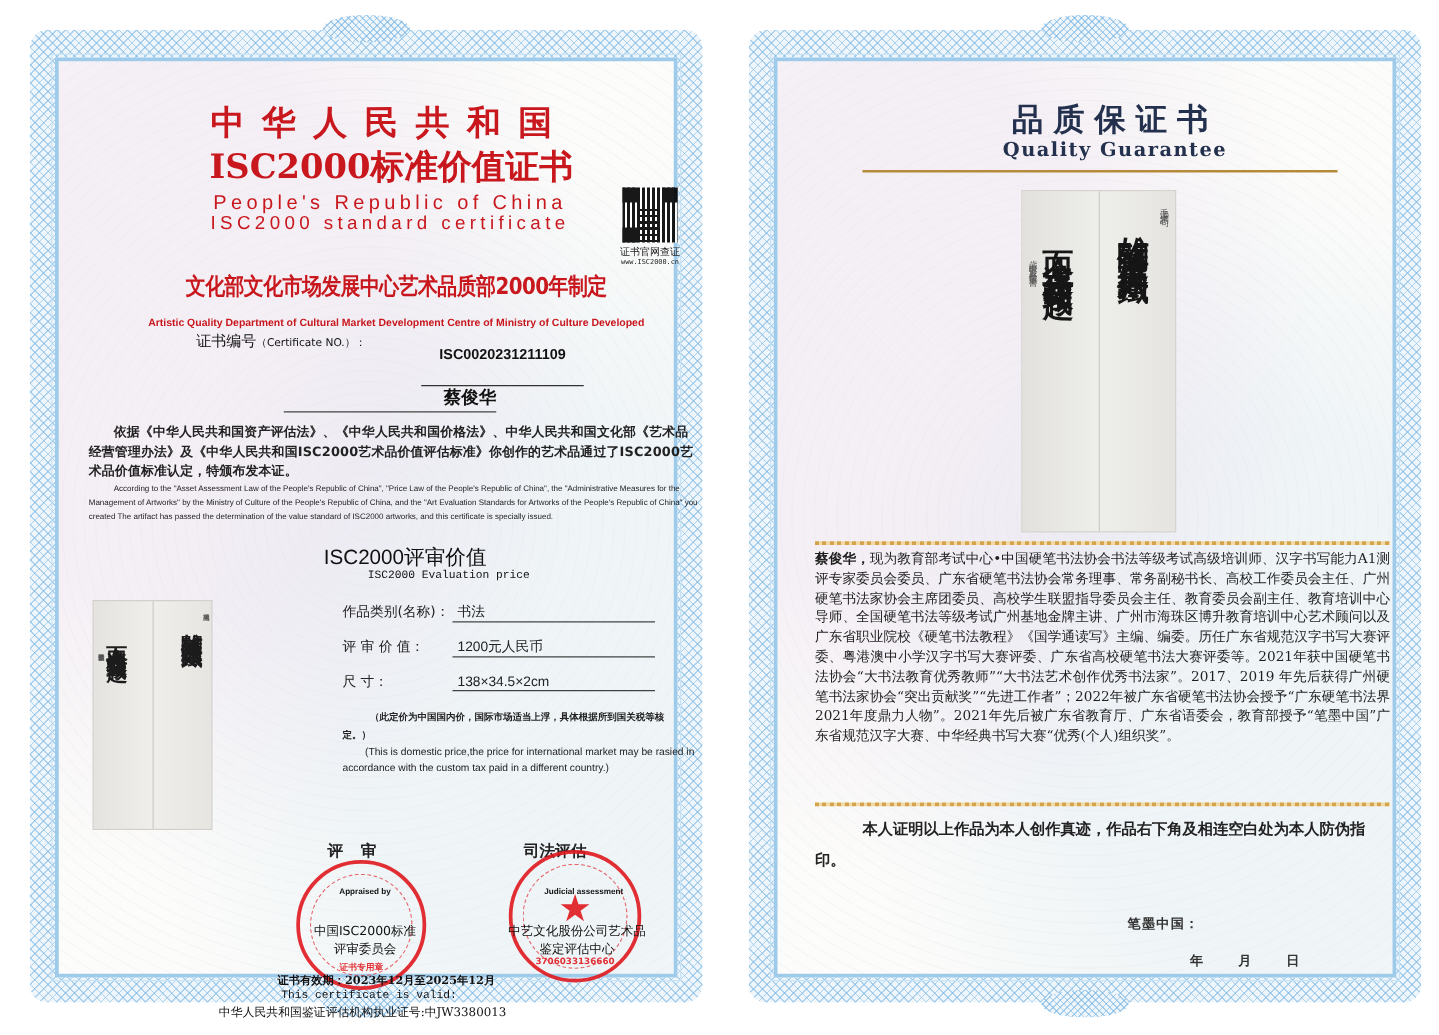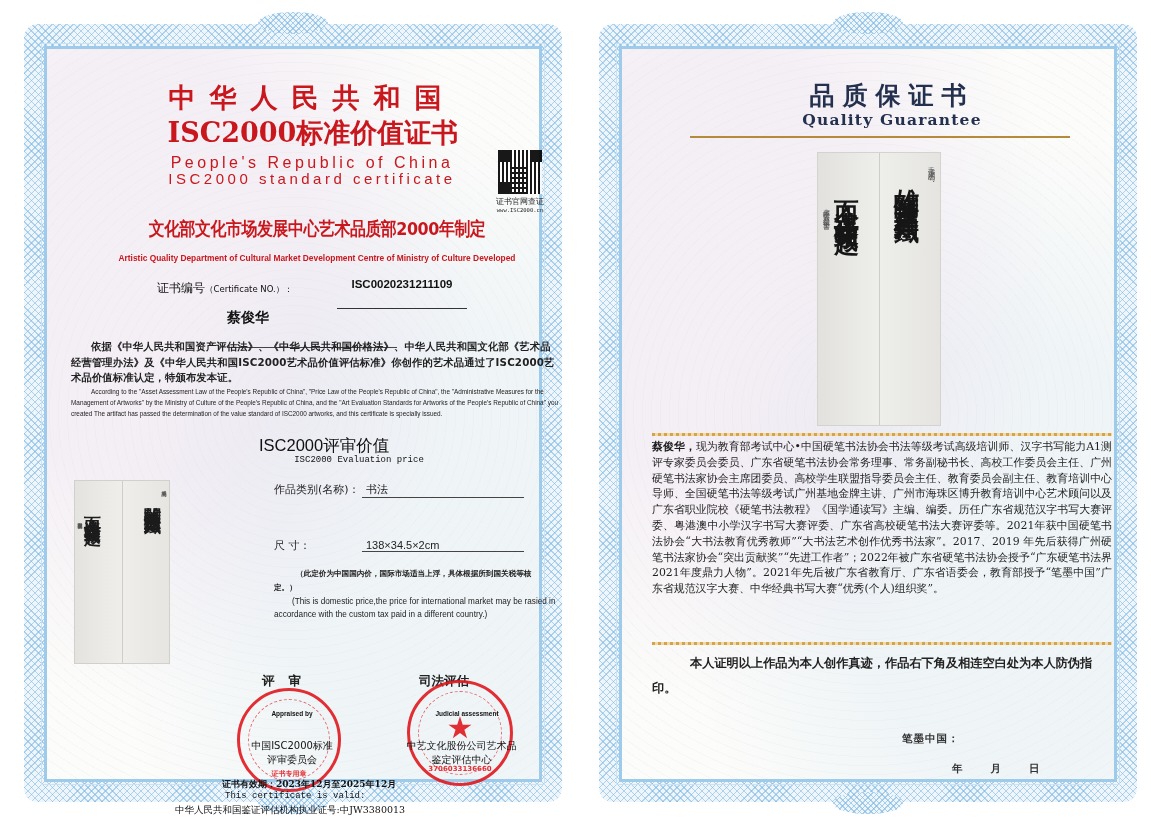--- a/index.html
+++ b/index.html
@@ -52,24 +52,24 @@
       linear-gradient(#000,#000) 32px 0/12px 12px no-repeat,
       linear-gradient(#000,#000) 0 32px/12px 12px no-repeat,
       repeating-linear-gradient(90deg, #000 0 2px, #fff 2px 4px),
       #fff; opacity: 0.9; }
     .l-qr::after { content: ""; position: absolute; inset: 14px 14px 0 14px; background: repeating-linear-gradient(0deg,#000 0 2px,#fff 2px 5px); mix-blend-mode: multiply; }
     .l-qr-label { left: 442px; top: 147px; width: 62px; text-align: center; font-size: 8px; color: #222; }
     .l-qr-url { left: 440px; top: 158px; width: 66px; text-align: center; font-family: "DejaVu Sans Mono", monospace; font-size: 5.5px; color: #222; }
     .l-dept-cn { left: 50px; top: 167px; width: 440px; text-align: center; font-weight: bold; font-size: 18.5px; color: #c8171d; transform: scaleX(0.86); transform-origin: center; letter-spacing: -0.5px; }
     .l-dept-en { left: 30px; top: 204px; width: 480px; text-align: center; font-family: "Liberation Sans", sans-serif; font-weight: bold; font-size: 8.4px; color: #c8171d; }
 
-    .l-certno-label { left: 110px; top: 231px; font-size: 12px; color: #111; }
+    .l-certno-label { left: 110px; top: 216px; font-size: 12px; color: #111; }
     .l-certno-label .small { font-size: 8.5px; }
     .l-certno-val { left: 290px; top: 229px; width: 130px; text-align: center; font-family: "Liberation Sans", sans-serif; font-weight: bold; font-size: 11.5px; color: #111; border-bottom: 1px solid #333; padding-bottom: 18px; }
-    .l-name { left: 180px; top: 260px; width: 170px; text-align: left; font-weight: bold; font-size: 14px; color: #111; border-bottom: 1px solid #444; padding-bottom: 20px; }
+    .l-name { left: 180px; top: 260px; width: 170px; text-align: right; font-weight: bold; font-size: 14px; color: #111; border-bottom: 1px solid #444; padding-bottom: 2px; }
 
     .l-para-cn { left: 24px; top: 290px; width: 490px; font-size: 10.3px; line-height: 15.5px; font-weight: bold; color: #222; text-indent: 20px; letter-spacing: 0.15px; }
     .l-para-en { left: 24px; top: 337px; width: 490px; font-family: "Liberation Sans", sans-serif; font-size: 6.4px; line-height: 11.2px; color: #222; text-indent: 20px; }
 
     .l-painting { left: 27px; top: 431px; width: 96px; height: 184px; background: linear-gradient(90deg,#e4e3df 0,#efeeea 50%,#e6e5e1 100%); border: 1px solid #d2d0cb; }
     .l-painting .seam { position: absolute; left: 50%; top: 0; bottom: 0; width: 1px; background: #cfcdc8; }
     .l-painting .col { position: absolute; writing-mode: vertical-rl; font-family: "DejaVu Serif", serif; font-weight: bold; color: #1c1c1c; letter-spacing: 2px; }
     .l-painting .col-r { right: 6px; top: 12px; font-size: 17px; line-height: 20px; }
     .l-painting .col-l { left: 8px; top: 22px; font-size: 17px; line-height: 20px; }
     .l-painting .insc { position: absolute; writing-mode: vertical-rl; font-size: 5px; color: #555; }
@@ -165,20 +165,23 @@
       <div class="col col-l">而今邁步從頭越</div>
       <div class="insc insc-l">歲次甲辰蔡俊華書</div>
     </div>
 
     <div class="abs l-eval-title">ISC2000评审价值</div>
     <div class="abs l-eval-sub">ISC2000 Evaluation price</div>
 
     <div class="abs l-field f1">
       <span class="lbl">作品类别(名称)：</span><span class="val">书法</span>
     </div>
+    <div class="abs l-field f2">
+      <span class="lbl">评 审 价 值：</span><span class="val">1200元人民币</span>
+    </div>
     <div class="abs l-field f3">
       <span class="lbl">尺          寸：</span><span class="val">138×34.5×2cm</span>
     </div>
 
     <div class="abs l-note-en">(This is domestic price,the price for international market may be rasied in accordance with the custom tax paid in a different country.)</div>
     <div class="abs l-note-cn">（此定价为中国国内价，国际市场适当上浮，具体根据所到国关税等核定。）</div>
 
     <div class="abs l-sig-a">评审</div>
     <div class="abs l-sig-b">司法评估</div>
 

